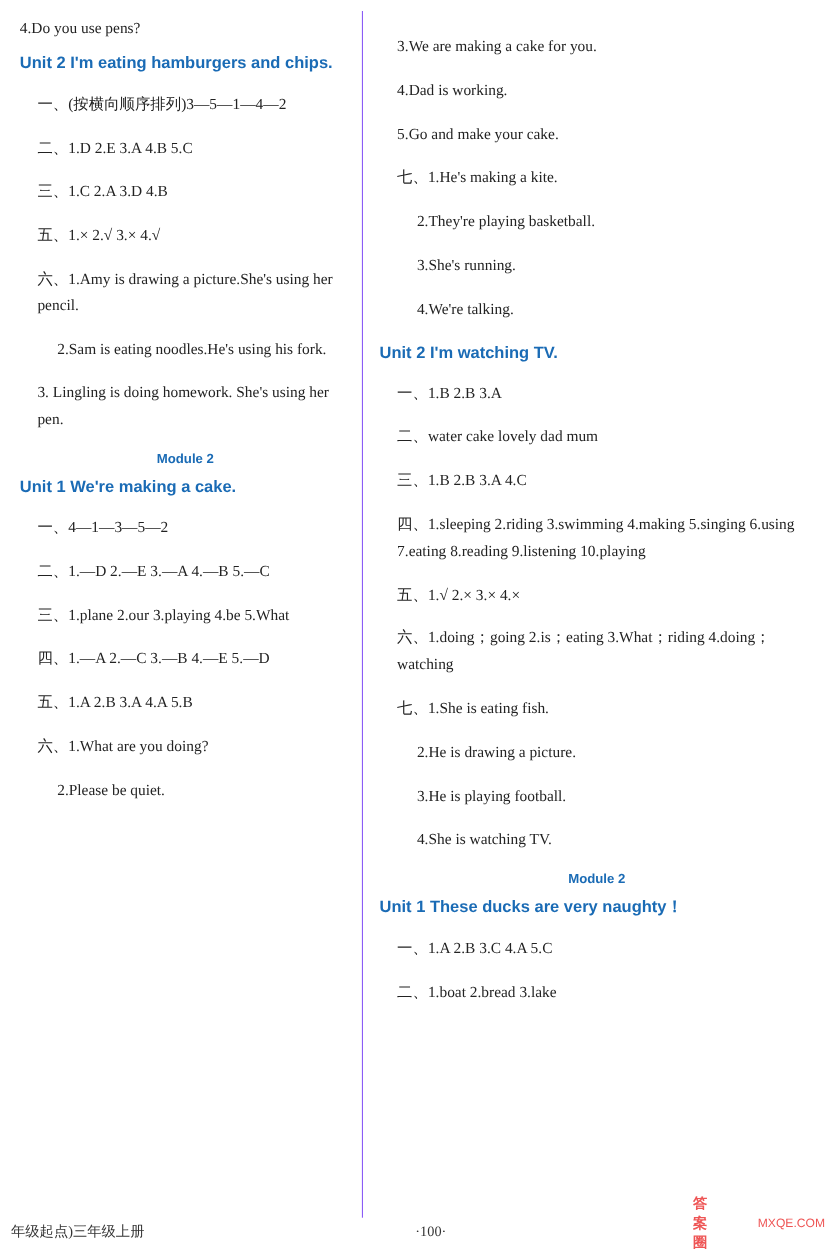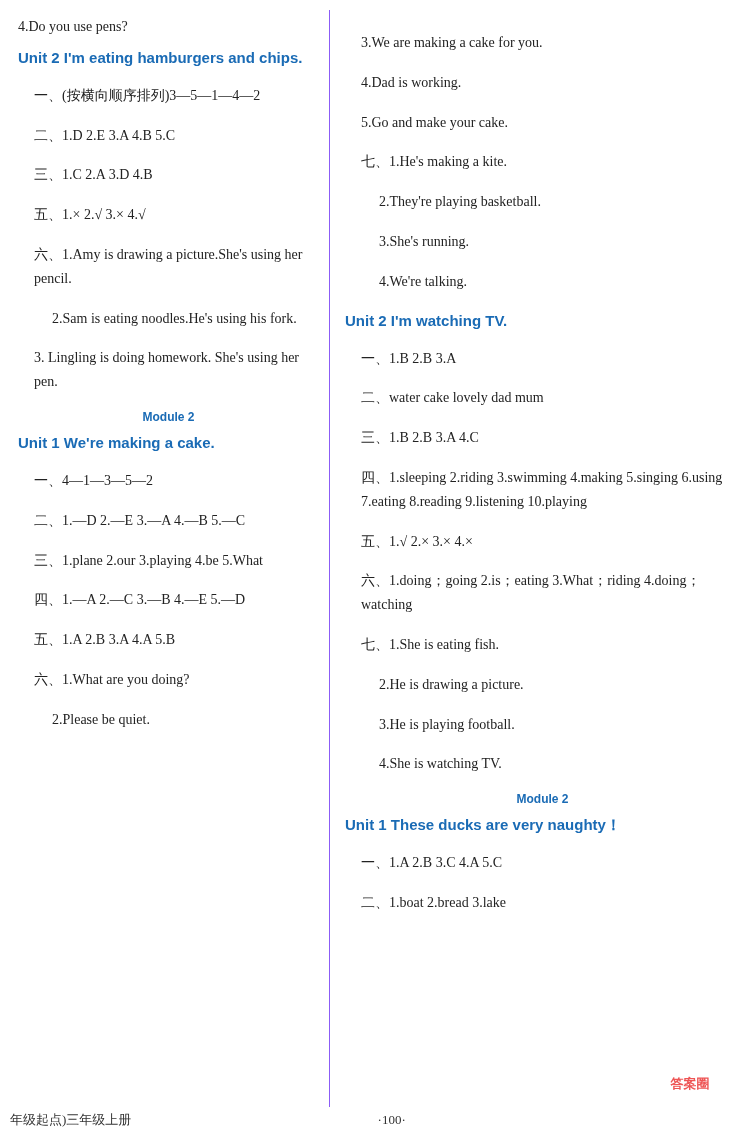--- a/index.html
+++ b/index.html
@@ -69,21 +69,21 @@
       font-size: 13px;
       color: #333;
     }
     .watermark {
       position: absolute;
       bottom: 0;
       right: 0;
       width: 120px;
       height: 50px;
       display: flex;
-      flex-direction: column;
+      flex-direction: row;
       align-items: center;
       justify-content: center;
       font-size: 11px;
       color: #e55;
       font-family: Arial, sans-serif;
       gap: 45px;
     }
     .watermark .logo-text {
       font-size: 13px;
       font-weight: bold;

